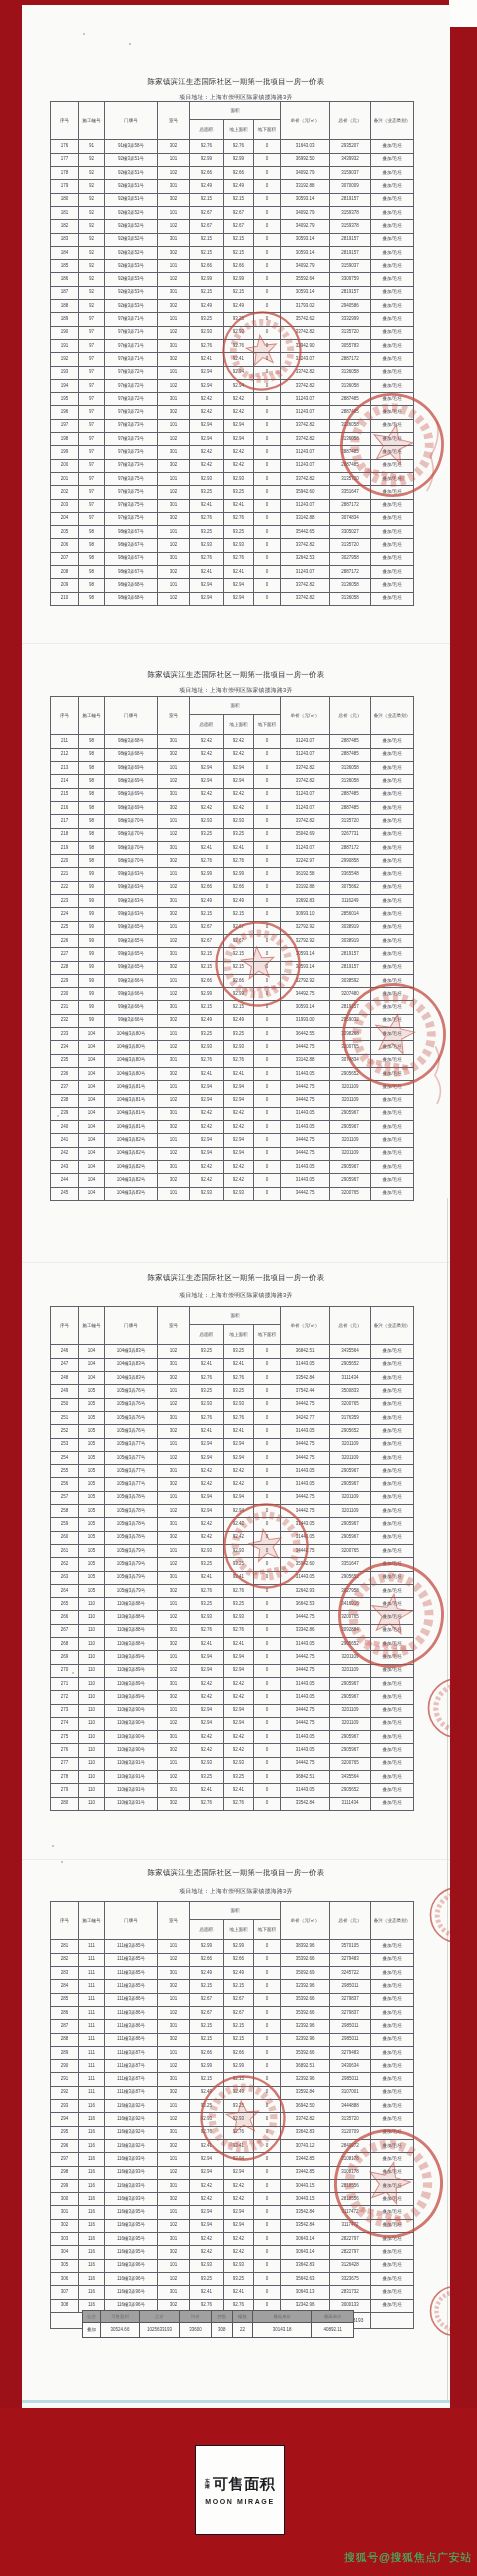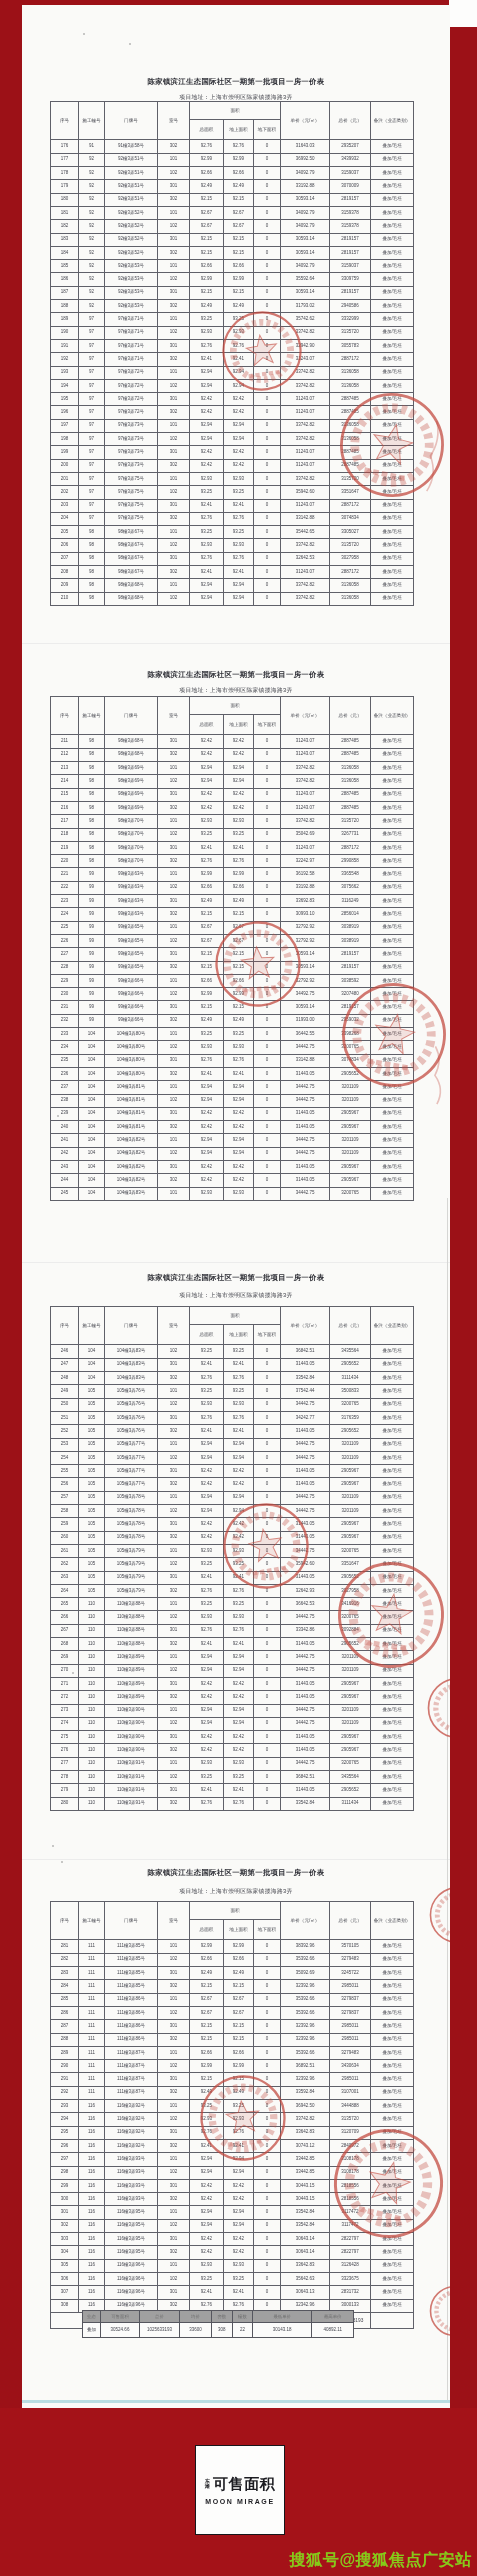--- a/index.html
+++ b/index.html
@@ -8,21 +8,21 @@
     background:#9c1117;
     font-family:"Liberation Sans", sans-serif;
   }
   .corner-patch{position:absolute;left:449px;top:0;width:28px;height:27px;background:#fdfdfc;}
   .paper{
     position:absolute;left:22px;top:5.2px;width:428px;height:2403px;
     background:#fafaf8;overflow:hidden;
   }
   .page-title{
     position:absolute;width:100%;text-align:center;
-    font-size:7.4px;font-weight:bold;color:#2e2f36;letter-spacing:0.3px;
+    font-size:7.4px;font-weight:normal;color:#2e2f36;letter-spacing:0.3px;
   }
   .page-subtitle{
     position:absolute;width:100%;text-align:center;
     font-size:5.8px;color:#3c3d45;letter-spacing:0.3px;
   }
   .tblwrap{position:absolute;left:28px;width:362px;}
   table.grid{border-collapse:collapse;table-layout:fixed;width:362px;}
   table.grid td{
     border:0.6px solid #5f6069;color:#45464f;text-align:center;vertical-align:middle;
     padding:0;font-size:4.5px;line-height:1.1;overflow:hidden;white-space:nowrap;
@@ -52,21 +52,21 @@
   }
   .logo-row{display:flex;align-items:center;}
   .logo-prefix{
     font-size:5.2px;font-weight:bold;color:#1d1d22;width:6.4px;line-height:1.05;
     margin-right:1.9px;word-break:break-all;white-space:normal;
   }
   .logo-cn{font-size:15px;font-weight:bold;color:#1d1d22;letter-spacing:0.6px;}
   .logo-en{font-size:7px;font-weight:bold;color:#1d1d22;letter-spacing:1.6px;margin-top:4.5px;}
   .watermark{
     position:absolute;right:5.2px;top:2550px;
-    font-size:16px;font-weight:bold;color:#84cc16;letter-spacing:0.6px;
+    font-size:11px;font-weight:normal;color:#22c55e;letter-spacing:0.6px;
     text-shadow:0.3px 0.3px 0 rgba(220,140,130,0.35);
   }
 </style>
 </head>
 <body>
 
 <div class="corner-patch"></div>
 
 <div class="paper">
 

